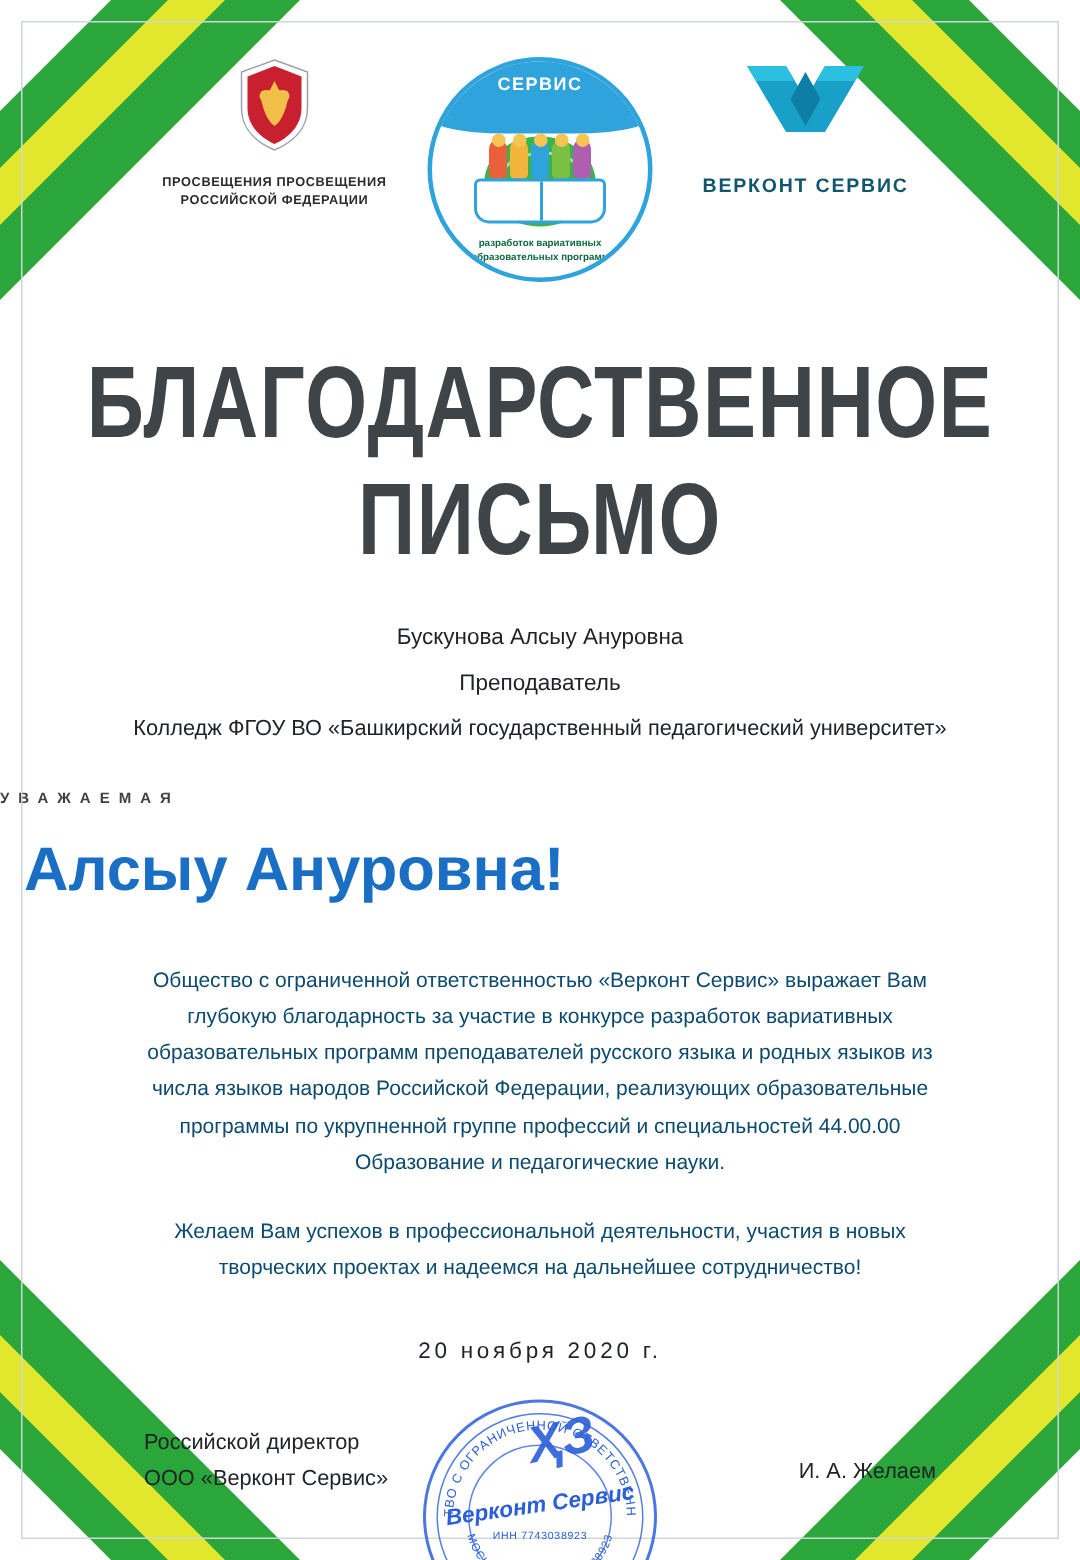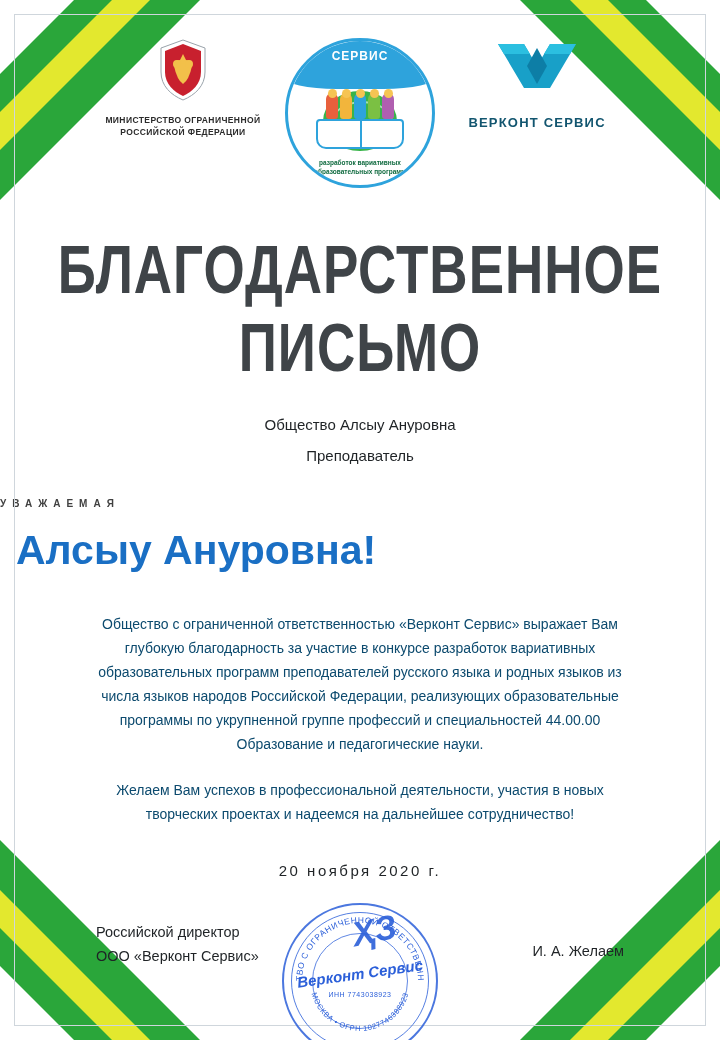--- a/index.html
+++ b/index.html
@@ -366,21 +366,21 @@
         <svg width="52" height="64" viewBox="0 0 52 64">
           <path d="M26 2 L48 10 V34 C48 48 38 57 26 62 C14 57 4 48 4 34 V10 Z" fill="#ffffff" stroke="#9aa3ab" stroke-width="1"></path>
           <path d="M26 6 L44 13 V34 C44 46 35 54 26 58 C17 54 8 46 8 34 V13 Z" fill="#c8202e"></path>
           <path d="M26 16 l3 6 6 1 -4 5 1 6 -6 -3 -6 3 1 -6 -4 -5 6 -1 z" fill="#f2c04a"></path>
           <path d="M17 28 q9 -6 18 0 q-3 14 -9 18 q-6 -4 -9 -18 z" fill="#f2c04a"></path>
           <circle cx="20" cy="26" r="4" fill="#f2c04a"></circle>
           <circle cx="32" cy="26" r="4" fill="#f2c04a"></circle>
         </svg>
       </span>
       <div class="logo-caption">
-        <div>МИНИСТЕРСТВО ОГРАНИЧЕННОЙ</div>
+        <div>ПРОСВЕЩЕНИЯ ПРОСВЕЩЕНИЯ</div>
         <div>РОССИЙСКОЙ ФЕДЕРАЦИИ</div>
       </div>
     </div>
 
     <div class="logo-block center">
       <div class="emblem">
         <div class="arc-top">
           <span>СЕРВИС</span>
         </div>
         <div class="globe"></div>
@@ -419,22 +419,23 @@
         </svg>
       </span>
       <div class="logo-caption verkont">ВЕРКОНТ СЕРВИС</div>
     </div>
 
   </div>
 
   <div class="title">БЛАГОДАРСТВЕННОЕ ПИСЬМО</div>
 
   <div class="recipient">
-    <div class="line">Общество Алсыу Ануровна</div>
+    <div class="line">Бускунова Алсыу Ануровна</div>
     <div class="line">Преподаватель</div>
+    <div class="line wide">Колледж ФГОУ ВО «Башкирский  государственный  педагогический  университет»</div>
   </div>
 
   <div class="salutation">УВАЖАЕМАЯ</div>
   <div class="name">Алсыу Ануровна!</div>
 
   <div class="body-text">
     <p>Общество с ограниченной  ответственностью «Верконт Сервис» выражает Вам глубокую  благодарность за участие в конкурсе разработок вариативных образовательных программ преподавателей  русского языка и родных языков из числа языков народов Российской Федерации,  реализующих образовательные программы по укрупненной  группе профессий и специальностей  44.00.00 Образование и педагогические науки.</p>
     <p>Желаем Вам успехов в профессиональной  деятельности, участия в новых творческих проектах и надеемся на дальнейшее  сотрудничество!</p>
   </div>
 

